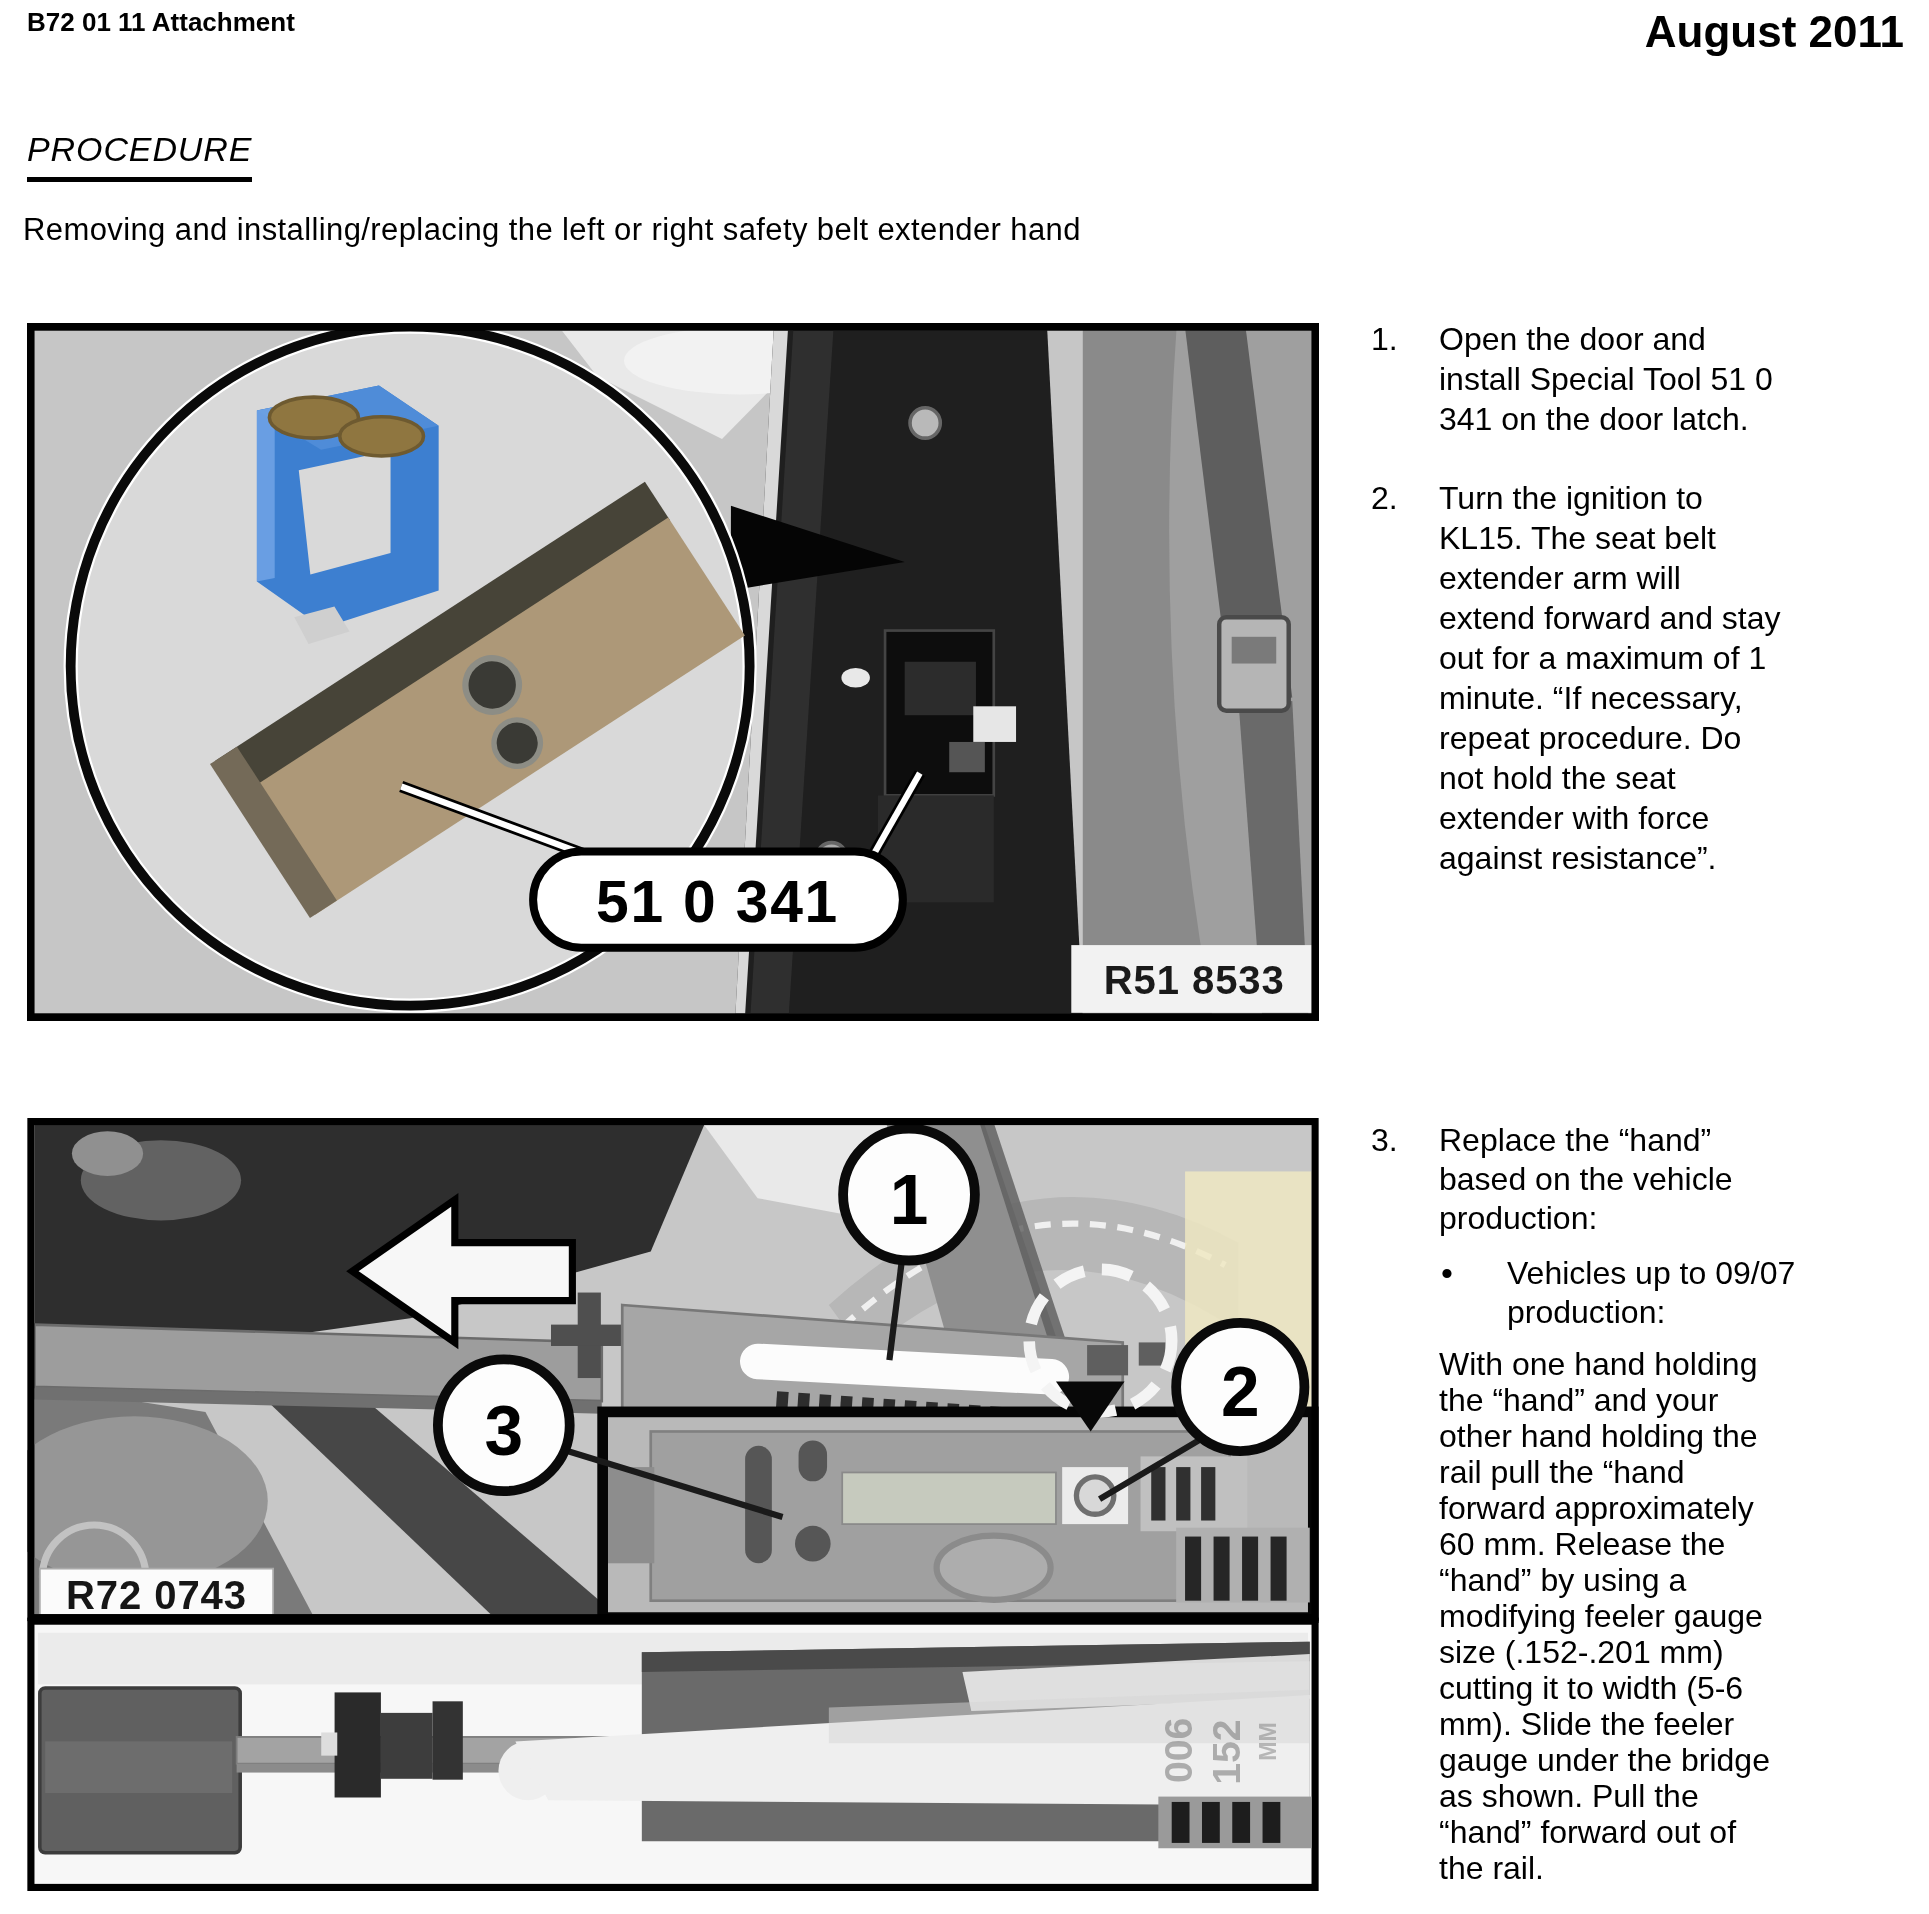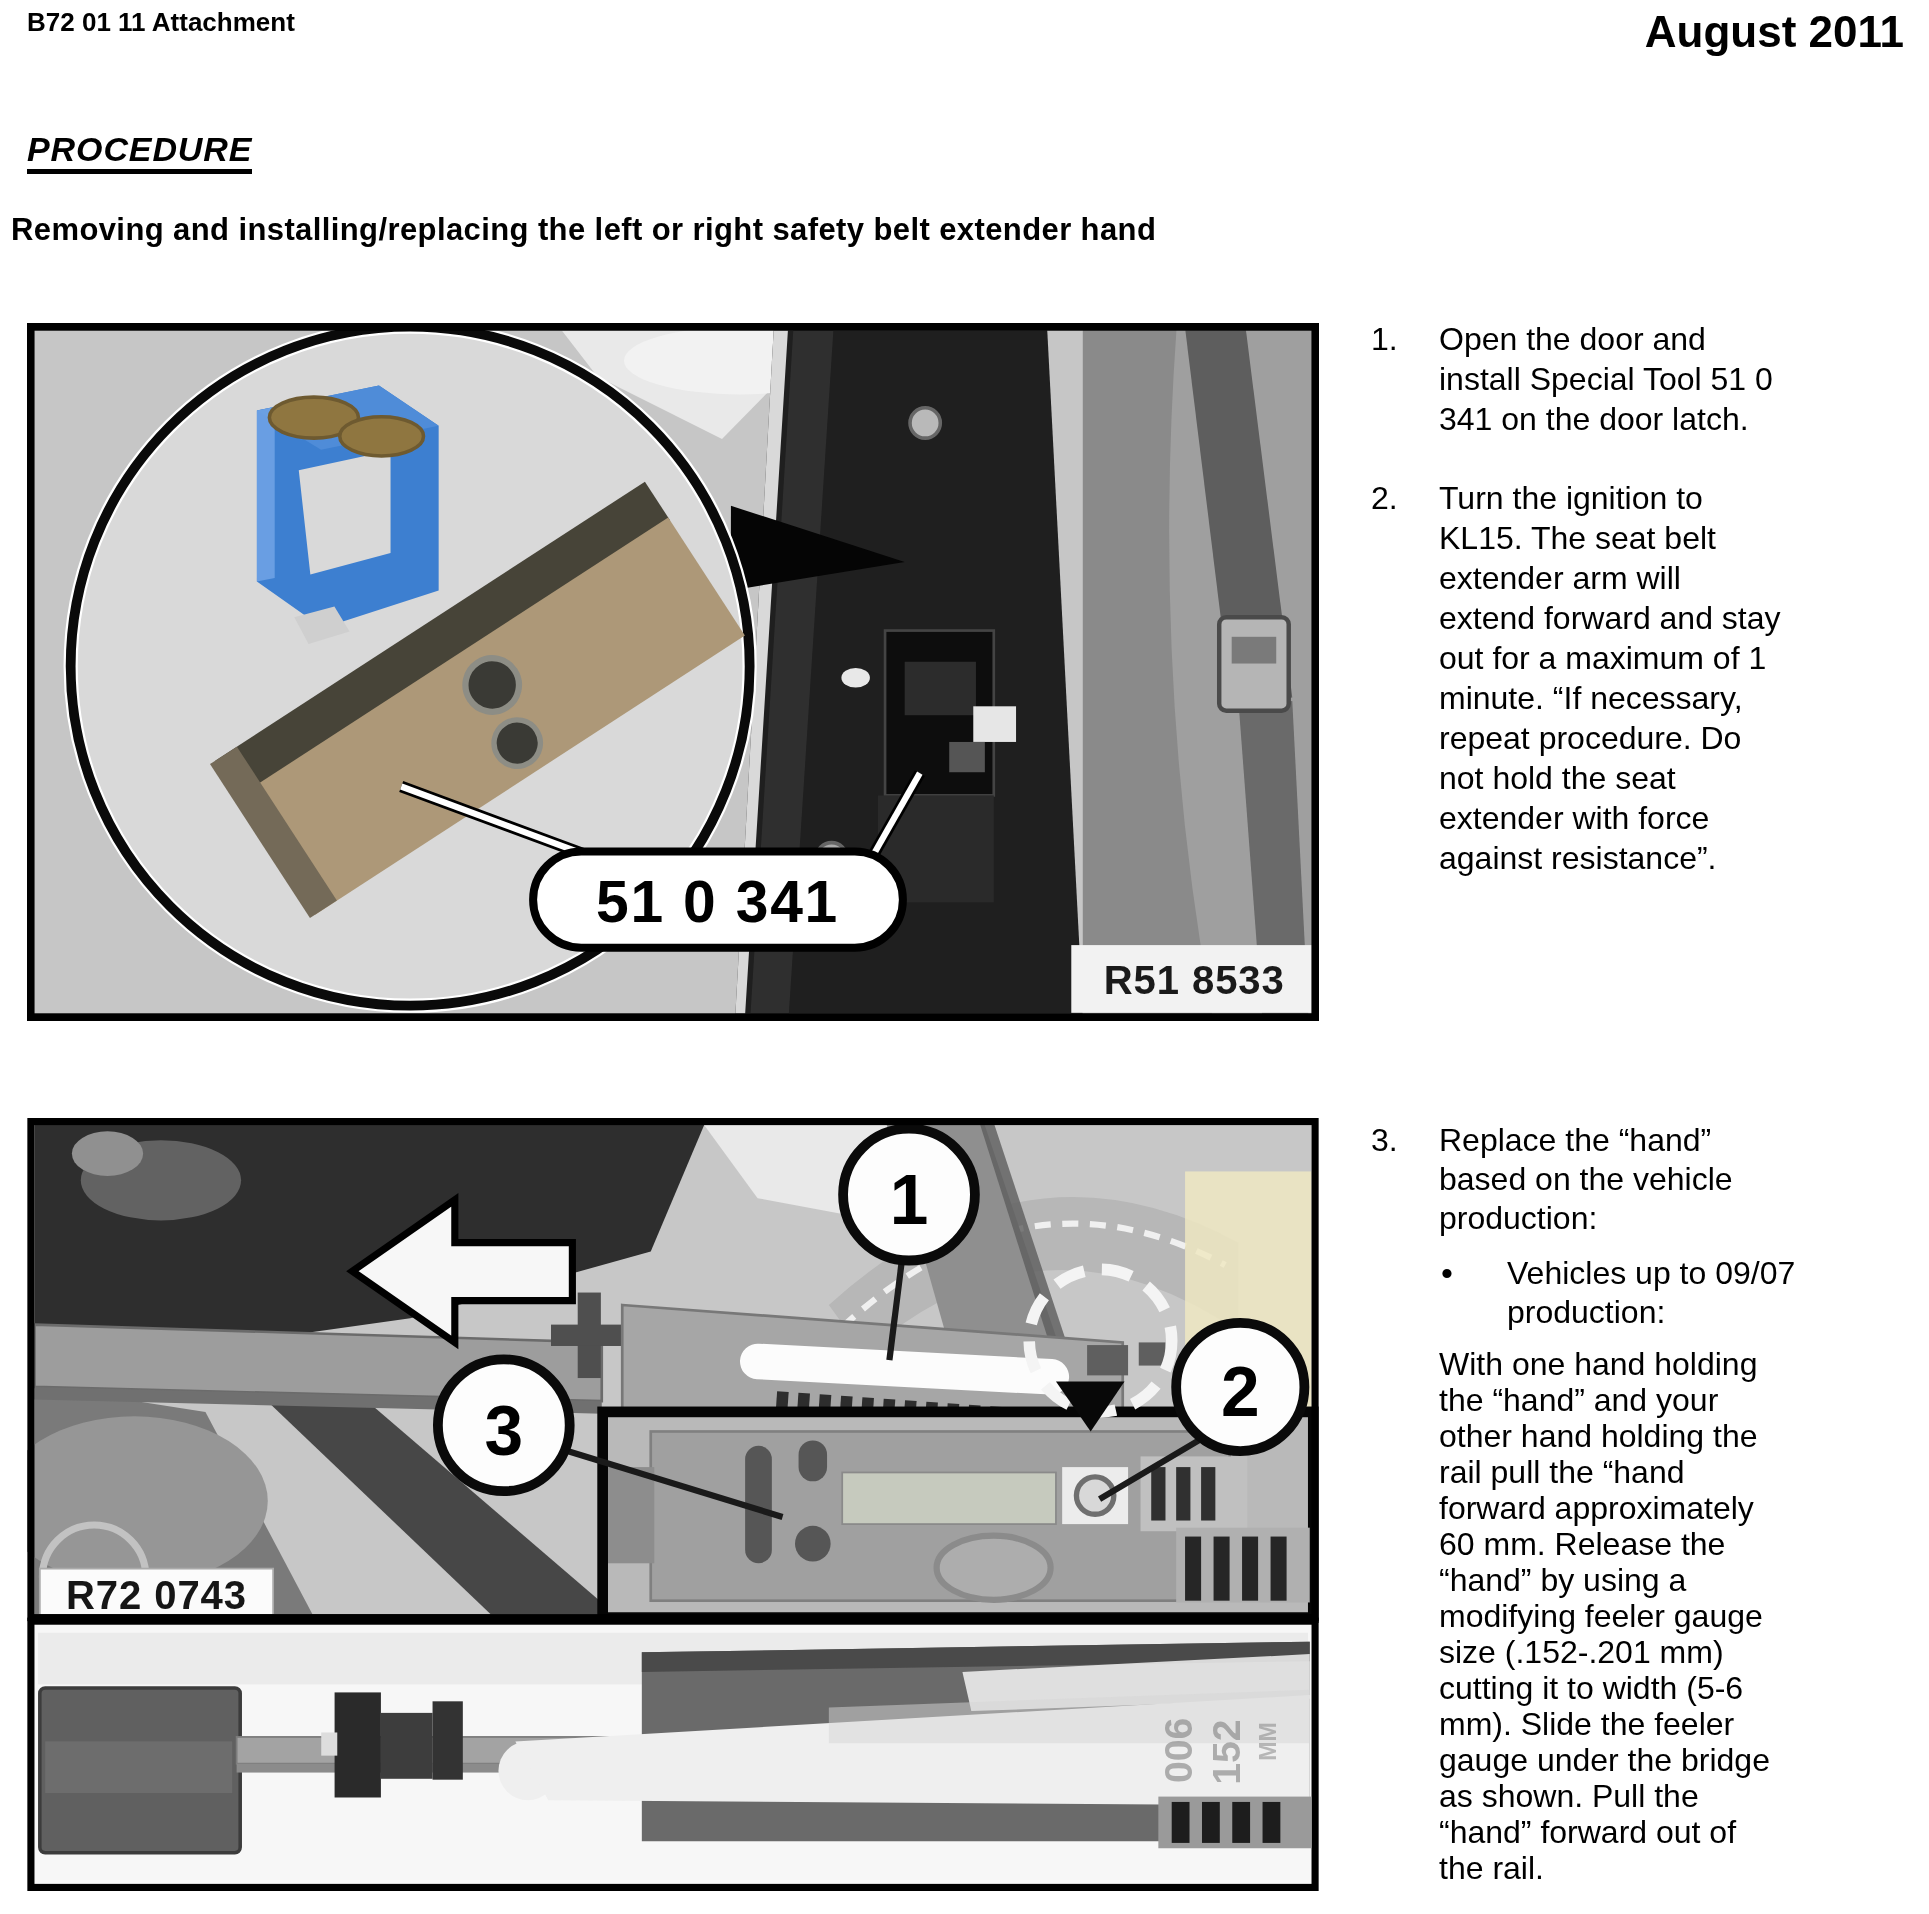--- a/index.html
+++ b/index.html
@@ -6,24 +6,24 @@
   body{
     width:1929px;height:1915px;position:relative;overflow:hidden;
     background:#ffffff;color:#000;
     font-family:"Liberation Sans", sans-serif;
   }
   .abs{position:absolute;}
   
   .doc-ref{left:27px;top:7.1px;font-size:26px;font-weight:bold;}
   .doc-date{right:25px;top:7.1px;font-size:44px;font-weight:bold;}
   .proc-title{
-    left:27px;top:130px;font-size:34px;font-weight:bold;font-style:italic;
-    letter-spacing:0.9px;border-bottom:5.3px solid #000;padding-bottom:0;
+    left:27px;top:130px;font-size:34px;font-weight:normal;font-style:italic;
+    letter-spacing:0.9px;border-bottom:5.3px solid #000;padding-bottom:8px;
   }
-  .doc-subtitle{left:11px;top:212px;font-size:31px;font-weight:bold;letter-spacing:0.4px;}
+  .doc-subtitle{left:23px;top:212px;font-size:31px;font-weight:normal;letter-spacing:0.4px;}
   
   .steps-col{width:538px;font-size:32px;}
   .col1{left:1371px;top:319px;}
   .col2{left:1371px;top:1121px;}
   .step{display:flex;line-height:40px;}
   .step + .step{margin-top:39px;}
   .col2 .step{line-height:39px;}
   .step-num{width:68px;flex:none;}
   .step-text{flex:1;white-space:pre-line;}
   .bullet-row{display:flex;margin:16px 0 0 70px;line-height:39px;}

